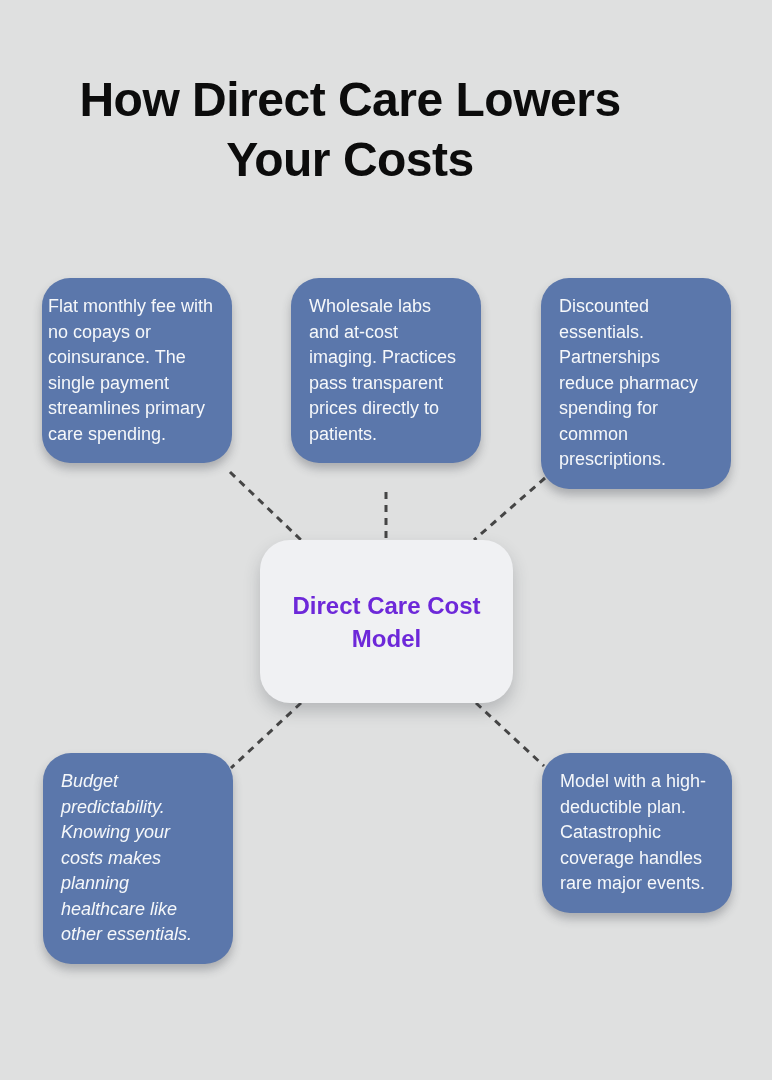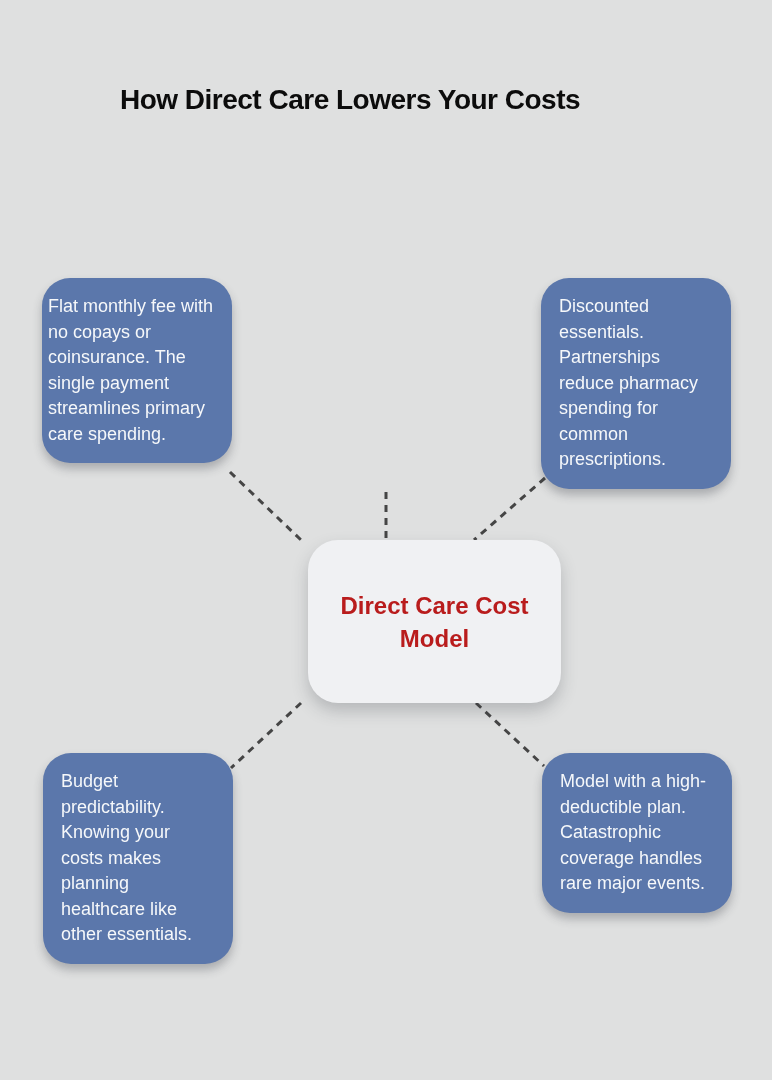--- a/index.html
+++ b/index.html
@@ -18,21 +18,21 @@
   }
   .title {
     position: absolute;
     top: 70px;
     left: 0;
     width: 700px;
     margin: 0;
     padding: 0 36px;
     box-sizing: border-box;
     text-align: center;
-    font-size: 28px;
+    font-size: 48px;
     line-height: 60px;
     font-weight: 700;
     letter-spacing: -0.5px;
     color: #0c0c0c;
   }
   .connectors {
     position: absolute;
     top: 0;
     left: 0;
     width: 772px;
@@ -52,61 +52,61 @@
     border-radius: 28px;
     box-shadow: 0 6px 10px rgba(60, 63, 70, 0.32);
     color: #f6f8fa;
     font-size: 18px;
     line-height: 25.5px;
     font-weight: 400;
   }
   .node-top-left    { left: 42px;  top: 278px; padding-left: 6px; }
   .node-top-center  { left: 291px; top: 278px; }
   .node-top-right   { left: 541px; top: 278px; }
-  .node-bottom-left { left: 43px;  top: 753px; }
+  .node-bottom-left { left: 43px;  top: 753px; font-style: italic; }
   .node-bottom-right{ left: 542px; top: 753px; }
   .center-node {
     position: absolute;
     left: 260px;
     top: 540px;
     width: 253px;
     height: 163px;
     box-sizing: border-box;
     padding: 0 18px;
     background: #f0f1f3;
     border-radius: 30px;
     box-shadow: 0 8px 16px rgba(60, 63, 70, 0.25);
     display: flex;
     align-items: center;
     justify-content: center;
     text-align: center;
-    color: #b91c1c;
+    color: #6d28d9;
     font-size: 24px;
     line-height: 33px;
     font-weight: 700;
-    margin-left: 48px;
   }
 </style>
 </head>
 <body>
 
 <div class="canvas">
 
   <h1 class="title">How Direct Care Lowers Your Costs</h1>
 
   <svg class="connectors" viewBox="0 0 772 1080" xmlns="http://www.w3.org/2000/svg">
     <line x1="230" y1="472" x2="301" y2="540"></line>
     <line x1="386" y1="492" x2="386" y2="539"></line>
     <line x1="545" y1="478" x2="474" y2="540"></line>
     <line x1="301" y1="703" x2="231" y2="768"></line>
     <line x1="476" y1="703" x2="544" y2="766"></line>
   </svg>
 
   <div class="node node-top-left">Flat monthly fee with no copays or coinsurance. The single payment streamlines primary care spending.</div>
 
+  <div class="node node-top-center">Wholesale labs and at-cost imaging. Practices pass transparent prices directly to patients.</div>
 
   <div class="node node-top-right">Discounted essentials. Partnerships reduce pharmacy spending for common prescriptions.</div>
 
   <div class="center-node">Direct Care Cost Model</div>
 
   <div class="node node-bottom-left">Budget predictability. Knowing your costs makes planning healthcare like other essentials.</div>
 
   <div class="node node-bottom-right">Model with a high-deductible plan. Catastrophic coverage handles rare major events.</div>
 
 </div>

